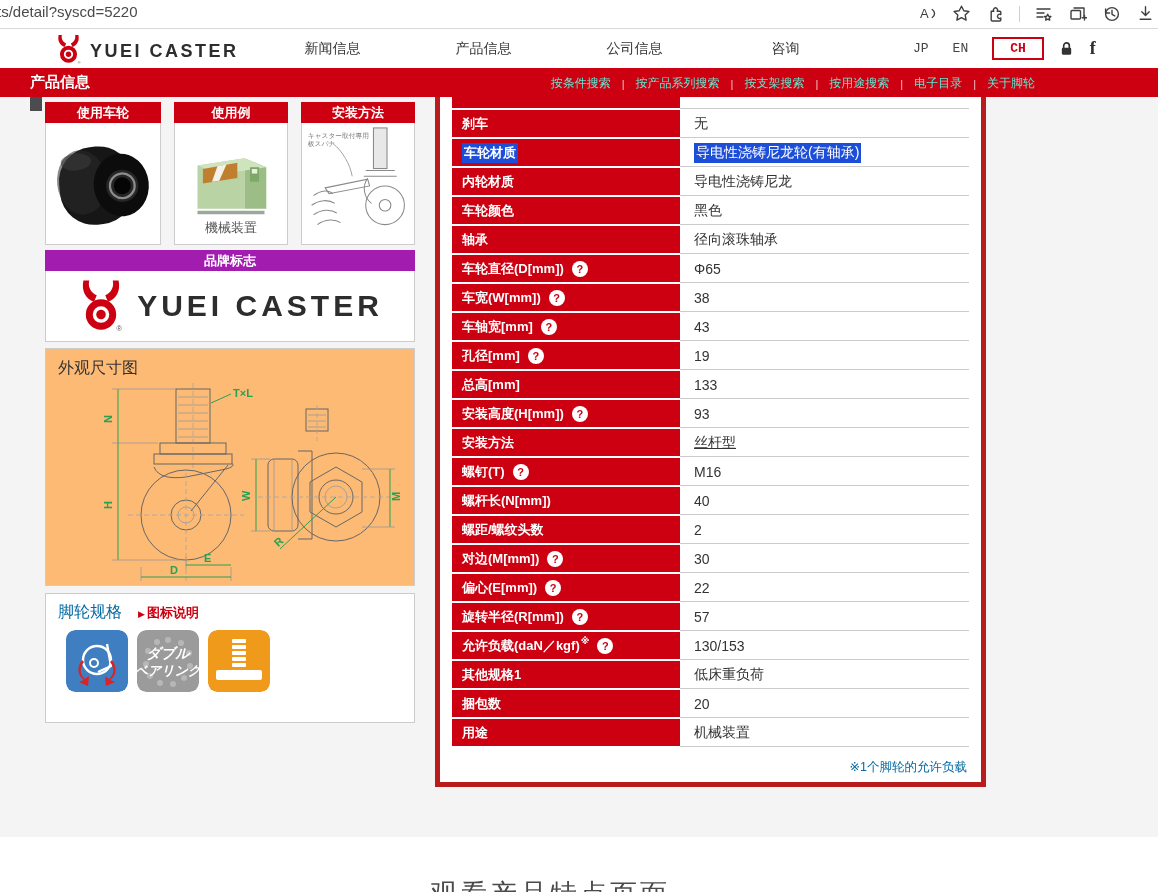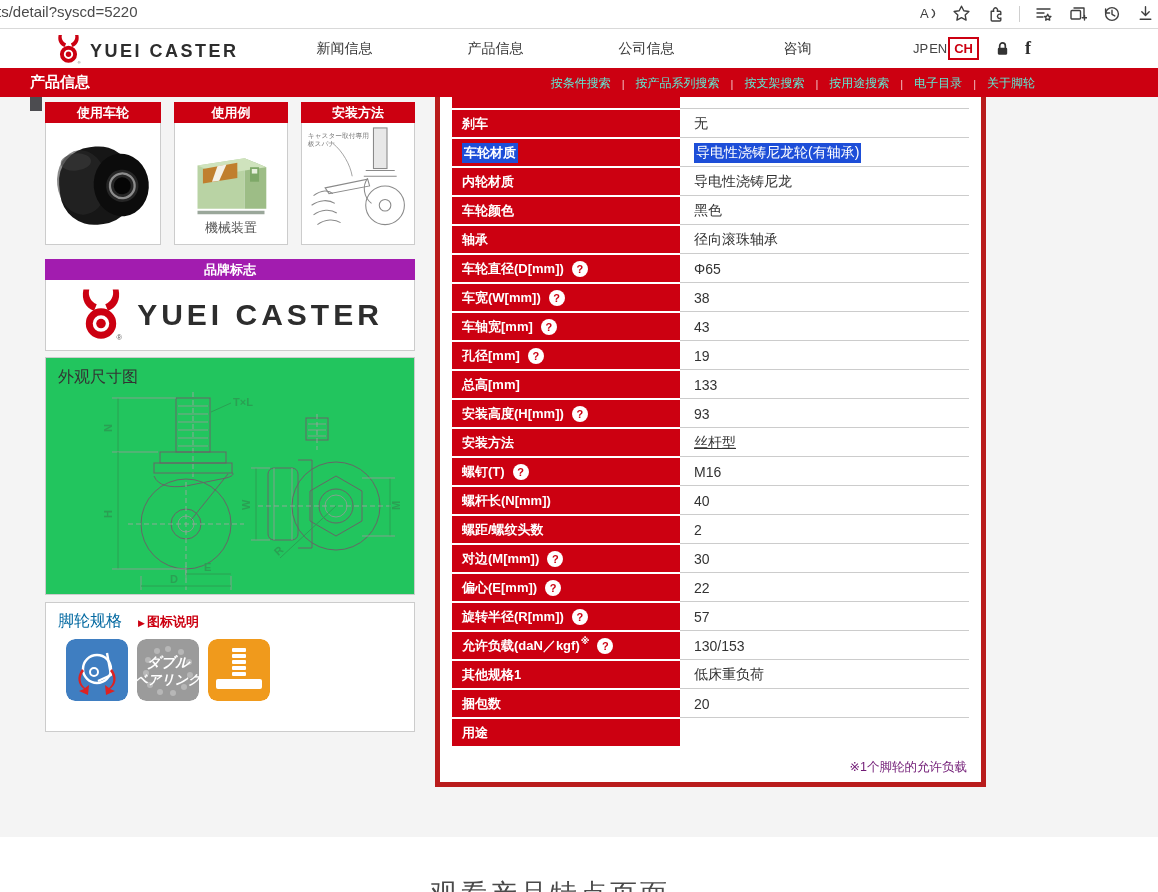--- a/index.html
+++ b/index.html
@@ -12,50 +12,50 @@
   .url-frag { position:absolute; left:-3px; top:3px; font-size:15px; color:#4a4a4a; }
   .b-icons { position:absolute; right:2px; top:3px; display:flex; align-items:center; gap:13px; }
   .b-icon { width:21px; height:21px; display:flex; align-items:center; justify-content:center; }
   .b-icon svg { width:19px; height:19px; stroke:#3f3f3f; fill:none; stroke-width:1.4; stroke-linecap:round; stroke-linejoin:round; }
   .b-sep { width:1px; height:16px; background:#cfcfcf; }
 
   
   .site-header { height:39px; background:#fff; position:relative; }
   .logo { position:absolute; left:55px; top:6px; display:flex; align-items:flex-end; gap:8px; cursor:pointer; }
   .logo-text { font-weight:800; font-size:18px; letter-spacing:2.5px; color:#2d2d2d; line-height:26px; }
-  .main-nav { position:absolute; left:269px; top:0; width:604px; height:39px; display:flex; }
+  .main-nav { position:absolute; left:257px; top:0; width:604px; height:39px; display:flex; }
   .main-nav a { width:151px; display:flex; align-items:center; justify-content:center; font-size:14px; color:#333; text-decoration:none; cursor:pointer; }
   .lang-row { position:absolute; left:913px; top:0; height:39px; display:flex; align-items:center; gap:15px; }
   .lang { font-size:13px; color:#444; cursor:pointer; }
-  .lang.active { color:#cc0011; font-weight:bold; border:2px solid #cc0011; padding:2px 4px;text-align:center; }
+  .lang.active { color:#cc0011; font-weight:bold; border:2px solid #cc0011; padding:2px 16px;text-align:center; }
   .fb { font-size:18px; font-weight:bold; color:#2d2d2d; font-family:"Liberation Serif",serif; }
 
   
   .subnav { height:29px; background:#cc0011; color:#fff; position:relative; z-index:10; }
   .subnav-title { position:absolute; left:30px; top:5px; font-size:15px; font-weight:bold; }
   .subnav-items { position:absolute; right:112px; top:7px; display:flex; align-items:center; font-size:12px; }
   .subnav-items a { color:#5eead4; text-decoration:none; padding:0 11px; cursor:pointer; white-space:nowrap; }
   .subnav-items .sep { color:rgba(255,255,255,.75); font-size:11px; }
 
   
   .content { position:relative; height:740px; background:#f4f4f4; }
   .edge-sliver { position:absolute; left:30px; top:0; width:12px; height:14px; background:#4c4c50; }
 
   .left-col { position:absolute; left:45px; top:5px; width:370px; }
-  .tab-row { display:flex; gap:13px; margin-bottom:14px; }
+  .tab-row { display:flex; gap:13px; margin-bottom:5px; }
   .tab { width:120px; }
   .tab-head { height:21px; background:#cc0011; color:#fff; font-size:13px; font-weight:bold; display:flex; align-items:center; justify-content:center; }
   .tab-body { height:122px; background:#fff; border:1px solid #ccc; border-top:none; display:flex; flex-direction:column; align-items:center; justify-content:center; }
   .tab-caption { font-size:13px; color:#555; margin-top:2px; }
 
   .brand-bar { height:21px; background:#a21caf; color:#fff; font-size:13px; font-weight:bold; display:flex; align-items:center; justify-content:center; }
   .brand-box { height:71px; background:#fff; border:1px solid #ccc; border-top:none; display:flex; align-items:center; justify-content:center; gap:12px; }
   .brand-box .logo-text { font-size:30px; letter-spacing:4px; }
 
-  .dim-box { margin-top:6px; height:238px; background:#22c55e; border:1px solid #ccc; padding:9px 12px 4px; }
+  .dim-box { margin-top:6px; height:238px; background:#fdba74; border:1px solid #ccc; padding:9px 12px 4px; }
   .dim-title { font-size:16px; color:#333; font-weight:500; }
   .dim-svg { margin-top:2px; }
   .dim-svg text { font-size:11px; fill:#2aa053; font-weight:bold; }
   .dline { stroke:#666; stroke-width:1; fill:none; }
   .dthin { stroke:#999; stroke-width:.8; fill:none; }
   .ddash { stroke:#a6a6a6; stroke-width:.8; fill:none; stroke-dasharray:5 3; }
   .dgrn { stroke:#2aa053; stroke-width:1; fill:none; }
 
   .spec-box { margin-top:7px; height:130px; background:#fff; border:1px solid #ccc; padding:8px 12px; }
   .spec-head { display:flex; align-items:baseline; gap:16px; }
@@ -72,21 +72,21 @@
   .spec-label { width:228px; height:27px; background:#cc0011; color:#fff; display:flex; align-items:center; padding-left:10px; font-size:13px; font-weight:bold; }
   .spec-value { flex:1; height:28px; display:flex; align-items:center; padding-left:14px; font-size:14px; color:#333; border-bottom:1px solid #ccc; }
   .spec-row.partial { height:20px; }
   .spec-row.partial .spec-label { height:18px; }
   .spec-row.partial .spec-value { height:19px; }
   .sel { background:#1d4ed8; color:#fff; padding:1px 2px; }
   .sup { font-size:9px; position:relative; top:-5px; margin-left:1px; }
   .help { width:16px; height:16px; margin-left:8px; border-radius:50%; background:#fff; color:#cc0011;
           font-size:11px; font-weight:bold; display:inline-flex; align-items:center; justify-content:center; flex:0 0 auto; cursor:pointer; }
   .val-link { text-decoration:underline; cursor:pointer; color:#333; }
-  .spec-note { text-align:right; font-size:12.5px; color:#701a75; margin-top:11px; padding-right:2px; }
+  .spec-note { text-align:right; font-size:12.5px; color:#0369a1; margin-top:11px; padding-right:2px; }
 
   
   .bottom-section { height:55px; background:#fff; position:relative; }
   .teaser { position:absolute; left:430px; top:39px; font-size:27px; color:#4a4a4a; letter-spacing:3px; white-space:nowrap; }
 </style>
 </head>
 <body>
 
 <div class="browser-bar">
   <div class="url-frag">ts/detail?syscd=5220</div>
@@ -147,21 +147,21 @@
     </svg>
     <span class="logo-text">YUEI CASTER</span>
   </div>
   <div class="main-nav">
       <a>新闻信息</a>
       <a>产品信息</a>
       <a>公司信息</a>
       <a>咨询</a>
     </div>
   <div class="lang-row">
-    <span style="display: flex; gap: 1px; align-items: center;">
+    <span style="display: flex; gap: 24px; align-items: center; font-family: Liberation Mono, monospace;">
         <span class="lang">JP</span>
         <span class="lang">EN</span>
         <span class="lang active">CH</span>
       </span>
     <span class="b-icon" style="width:16px;height:16px">
       <svg viewBox="0 0 16 17" style="width:15px;height:16px">
           <rect x="3" y="7.2" width="10" height="7.4" rx="1.2" fill="#333" stroke="none"></rect>
           <path d="M5 7V5a3 3 0 0 1 6 0v2" fill="none" stroke="#333" stroke-width="1.8"></path>
         </svg>
     </span>
@@ -562,20 +562,23 @@
             <span>捆包数</span>
           </div>
           <div class="spec-value">
             <span>20</span>
           </div>
         </div>
         <div class="spec-row">
           <div class="spec-label">
             <span>用途</span>
           </div>
+          <div class="spec-value">
+            <span>机械装置</span>
+          </div>
         </div>
       </div>
     <div class="spec-note">※1个脚轮的允许负载</div>
   </div>
 </div>
 
 <div class="bottom-section">
   <div class="teaser">观看产品特点页面</div>
 </div>
 

